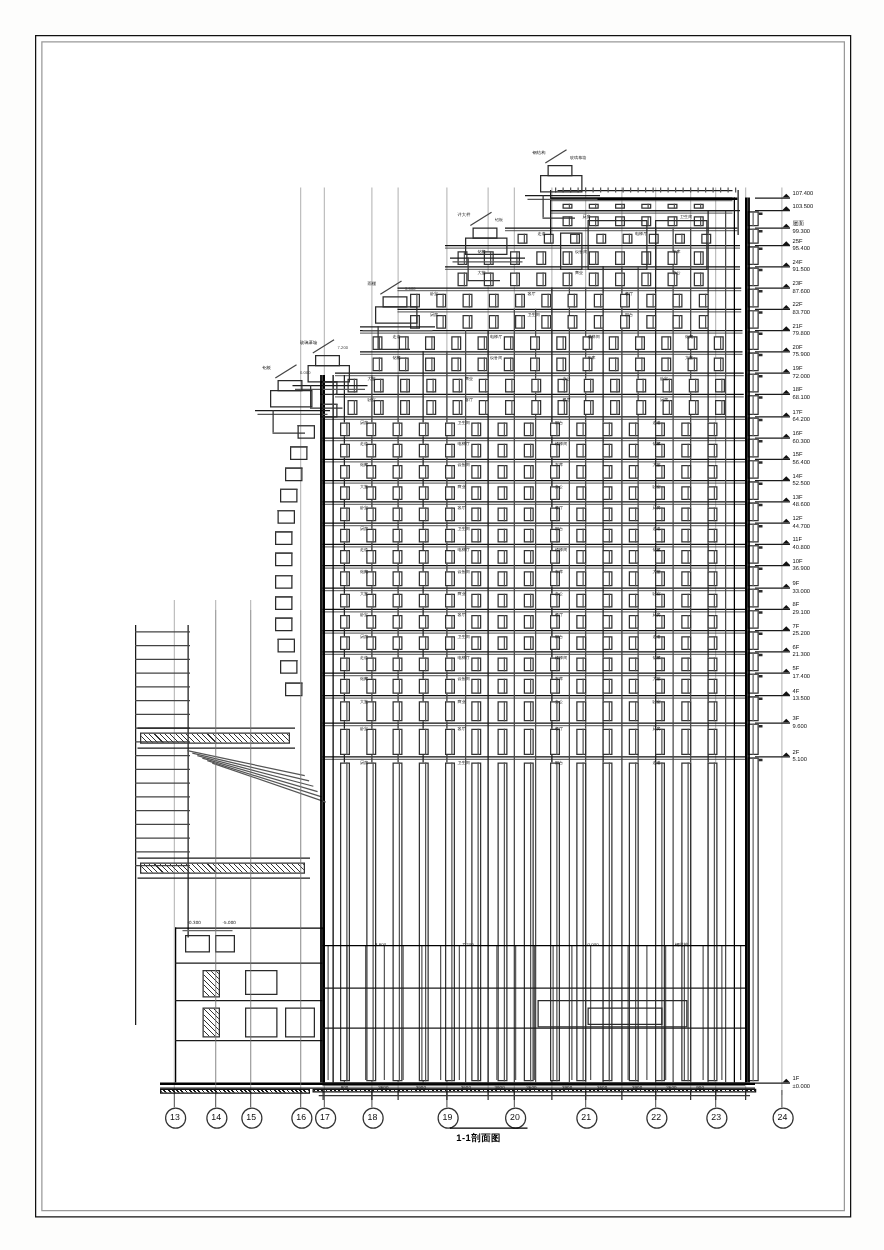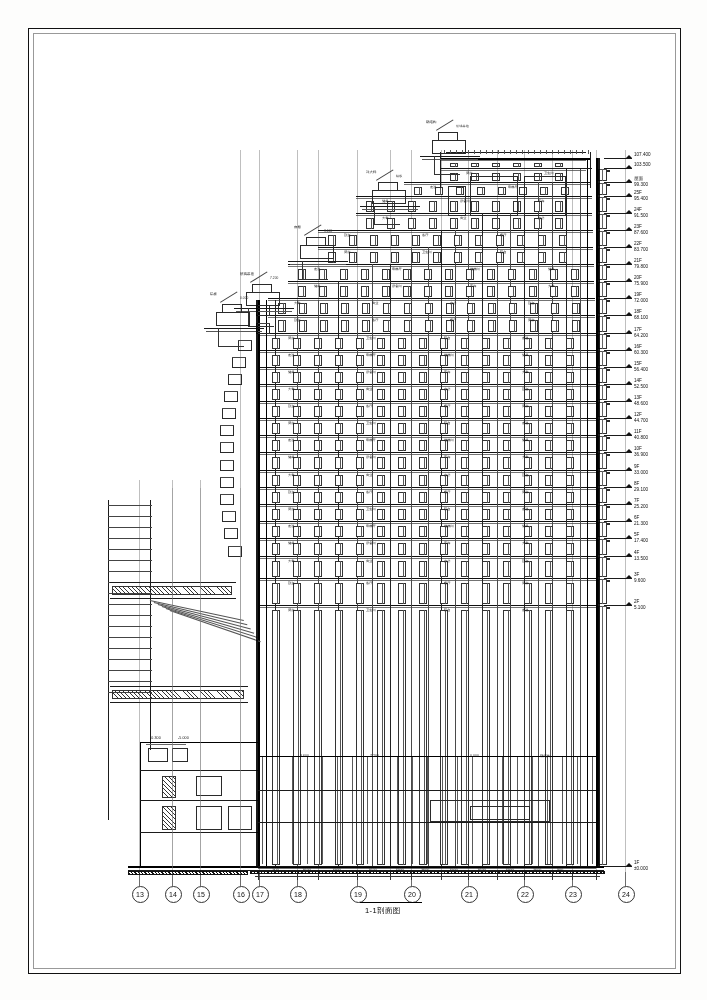--- a/index.html
+++ b/index.html
@@ -36,21 +36,21 @@
   .solid{position:absolute;background:#2b2b2b;}
   .hatch{position:absolute;
     background-image:repeating-linear-gradient(45deg,#333 0 0.6px,transparent 0.6px 3px);
     border:0.6px solid #333;box-sizing:border-box;}
   .hatch-d{position:absolute;
     background-image:repeating-linear-gradient(45deg,#111 0 1px,transparent 1px 2.4px);
     border:0.6px solid #111;box-sizing:border-box;}
 
   
   .txt{position:absolute;font-size:3.4px;color:#111;white-space:nowrap;letter-spacing:0.1px;}
-  .title{position:absolute;font-size:7.5px;color:#000;letter-spacing:0.4px;}
+  .title{position:absolute;font-size:7.5px;color:#000;letter-spacing:0.4px;font-weight:bold;}
 
   
   .dimline{position:absolute;height:1px;background:#333;}
   .dimtick{position:absolute;width:1px;height:5px;background:#333;}
 
   
   .stepbox{position:absolute;border:0.6px solid #333;box-sizing:border-box;}
 
   
   .lead{position:absolute;height:1px;background:#444;transform-origin:0 0;}

